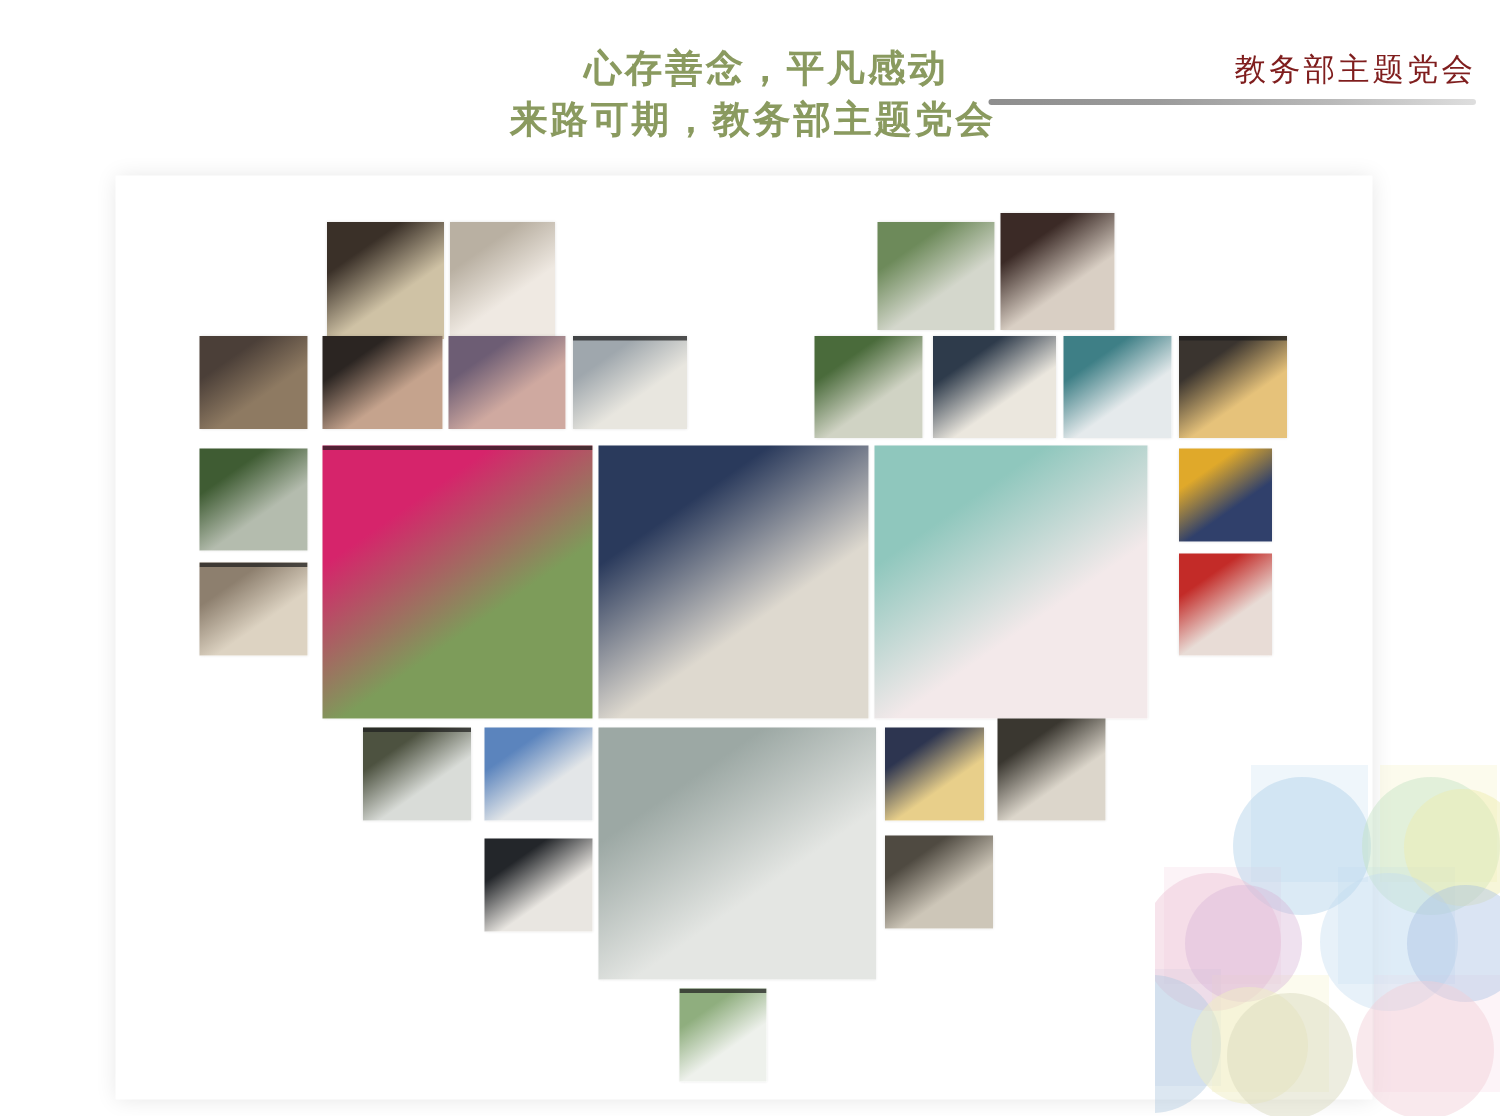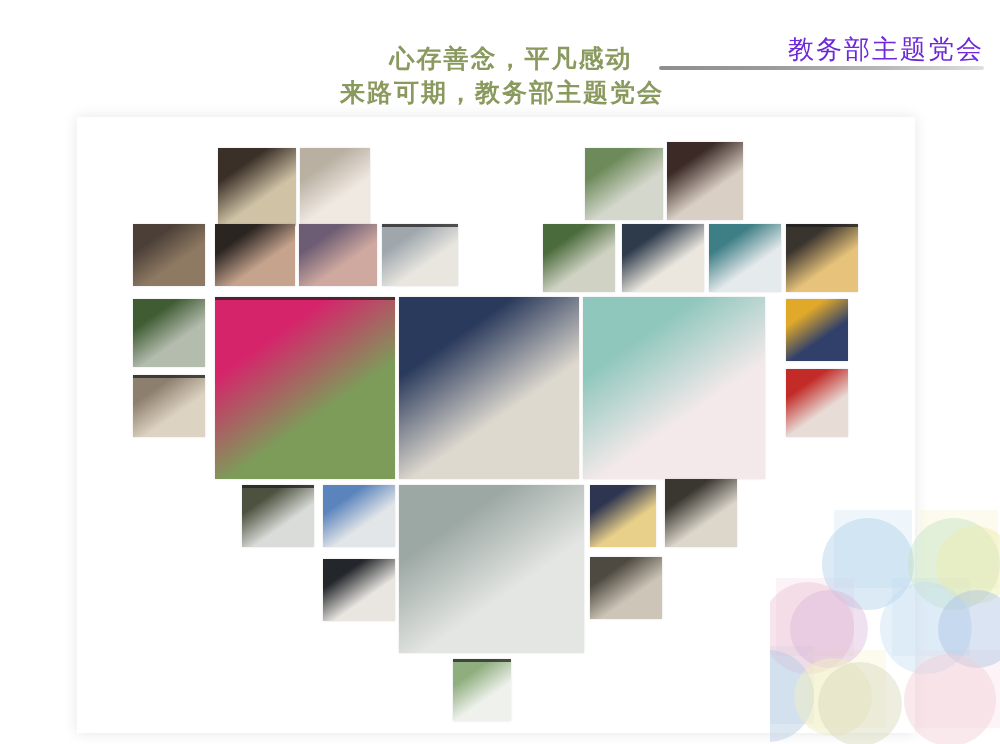--- a/index.html
+++ b/index.html
@@ -17,37 +17,37 @@
   .decor{
     position:absolute; right:0; bottom:0;
     width:230px; height:270px; overflow:hidden;
     pointer-events:none;
   }
   .decor .dot{ position:absolute; border-radius:50%; }
   .decor .sq{ position:absolute; }
 
   
   .main-title{
-    position:absolute; left:0; top:42px; width:1000px;
+    position:absolute; left:0; top:30px; width:1000px;
     text-align:center; pointer-events:none;
   }
   .main-title .ln{
     display:block;
     font-size:25px; font-weight:bold; letter-spacing:2px;
     line-height:34px;
     color:#8a9a5f;
     text-shadow:0 1px 0 rgba(255,255,255,.6);
   }
   .main-title .ln.l1{ padding-left:22px; }
   .main-title .ln.l2{ padding-left:4px; }
 
   .corner-title{
     position:absolute; right:16px; top:32px;
-    font-size:26px; letter-spacing:2px;
-    color:#6d28d9;
+    font-size:21px; letter-spacing:2px;
+    color:#7f1d1d;
     text-shadow:0 1px 0 rgba(255,255,255,.7);
   }
   .corner-rule{
     position:absolute; right:16px; top:66px;
     width:325px; height:4px;
     background:linear-gradient(to right,#8e8e8e 0%,#9b9b9b 35%,#b9b9b9 70%,#dedede 100%);
     border-radius:2px;
   }
 
   

